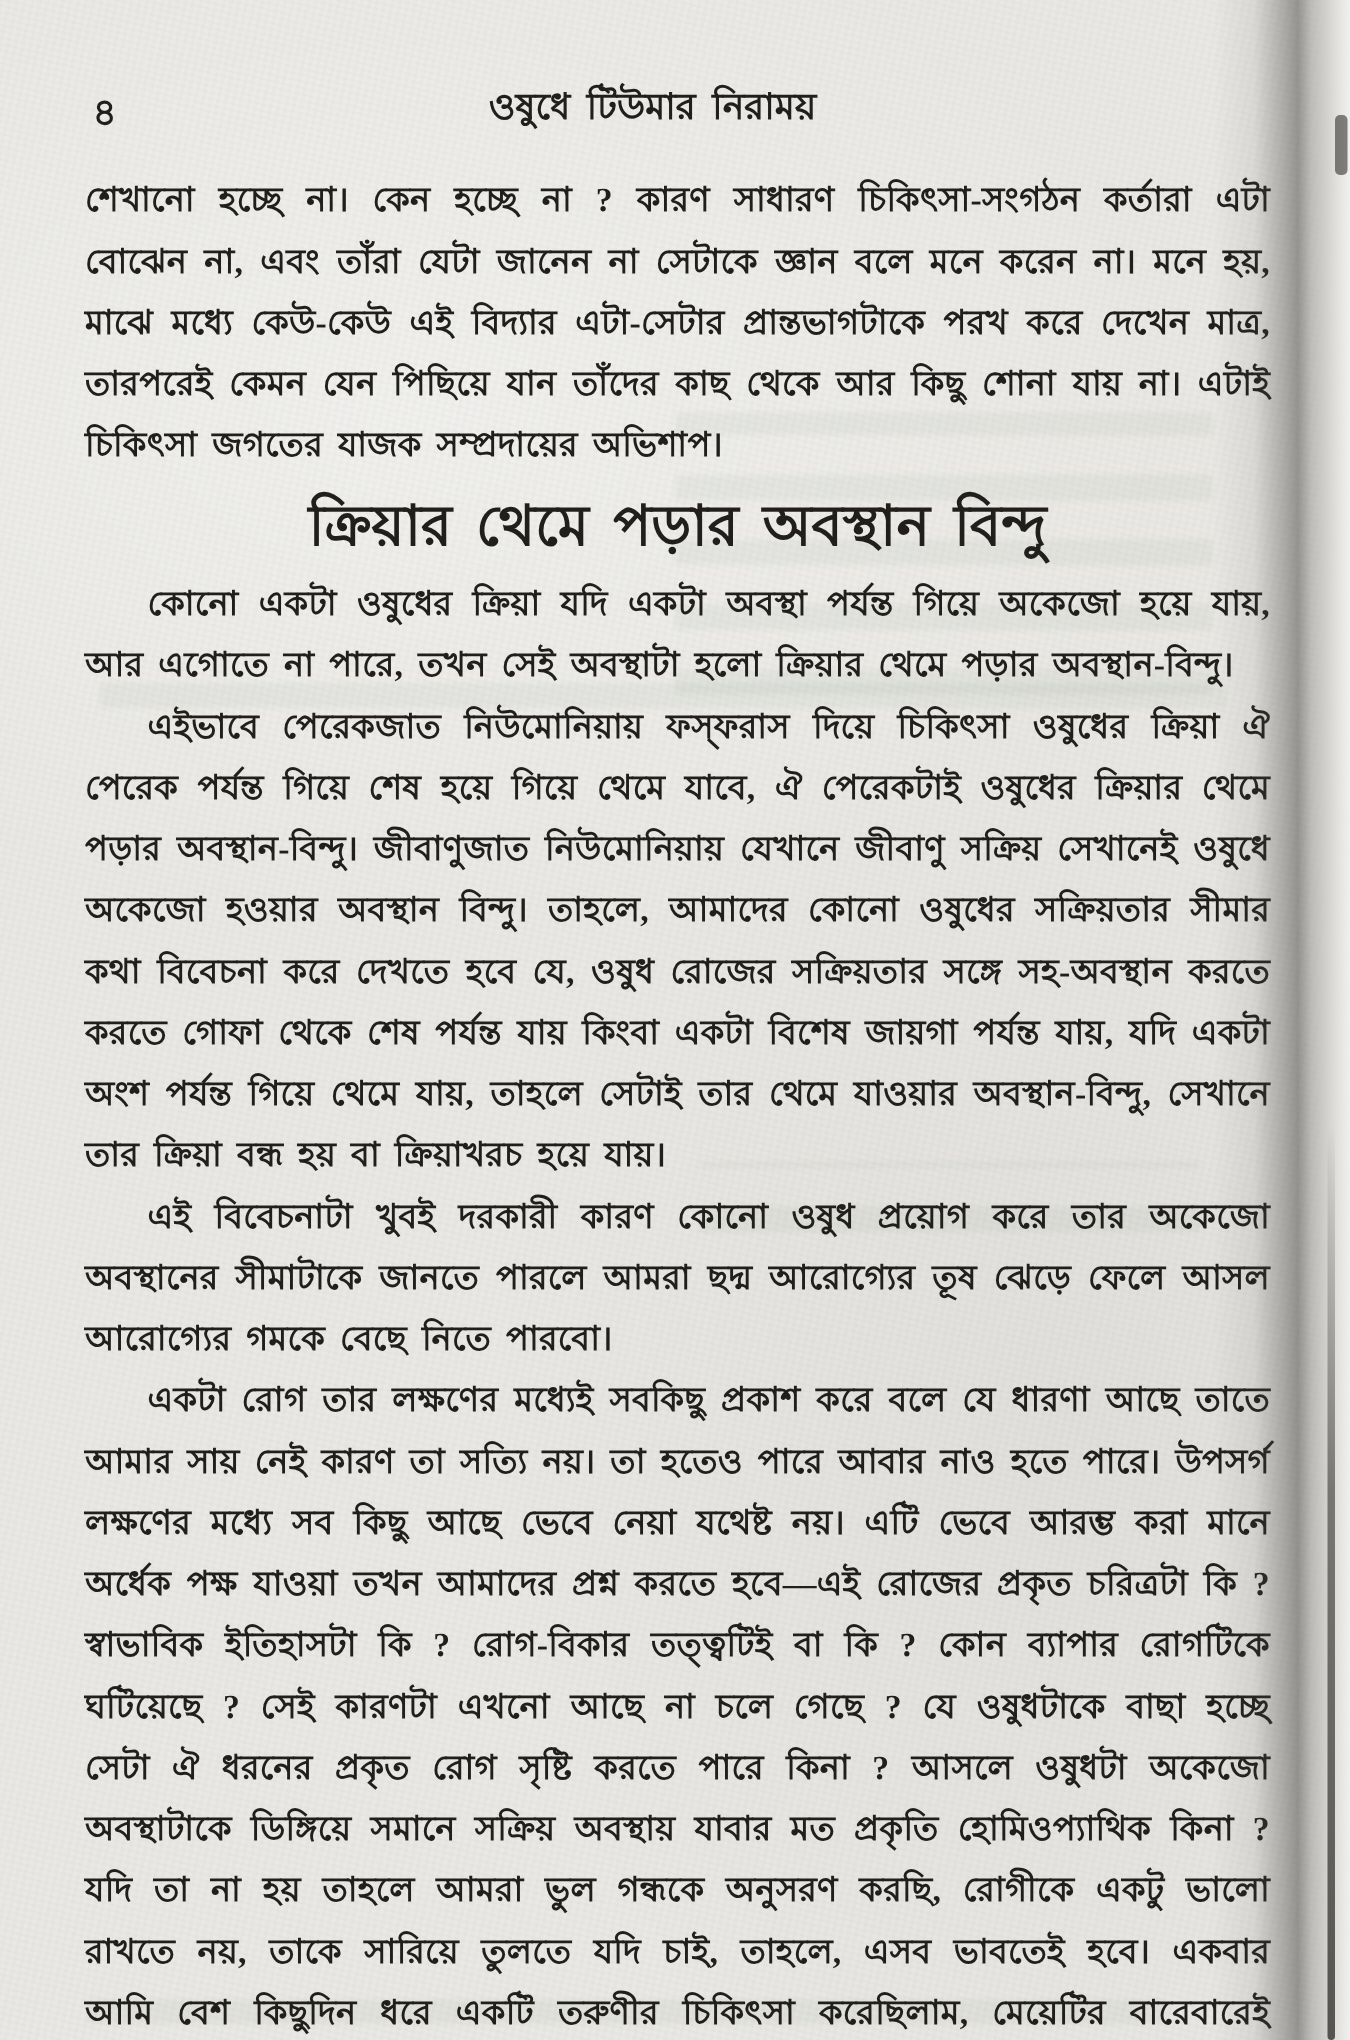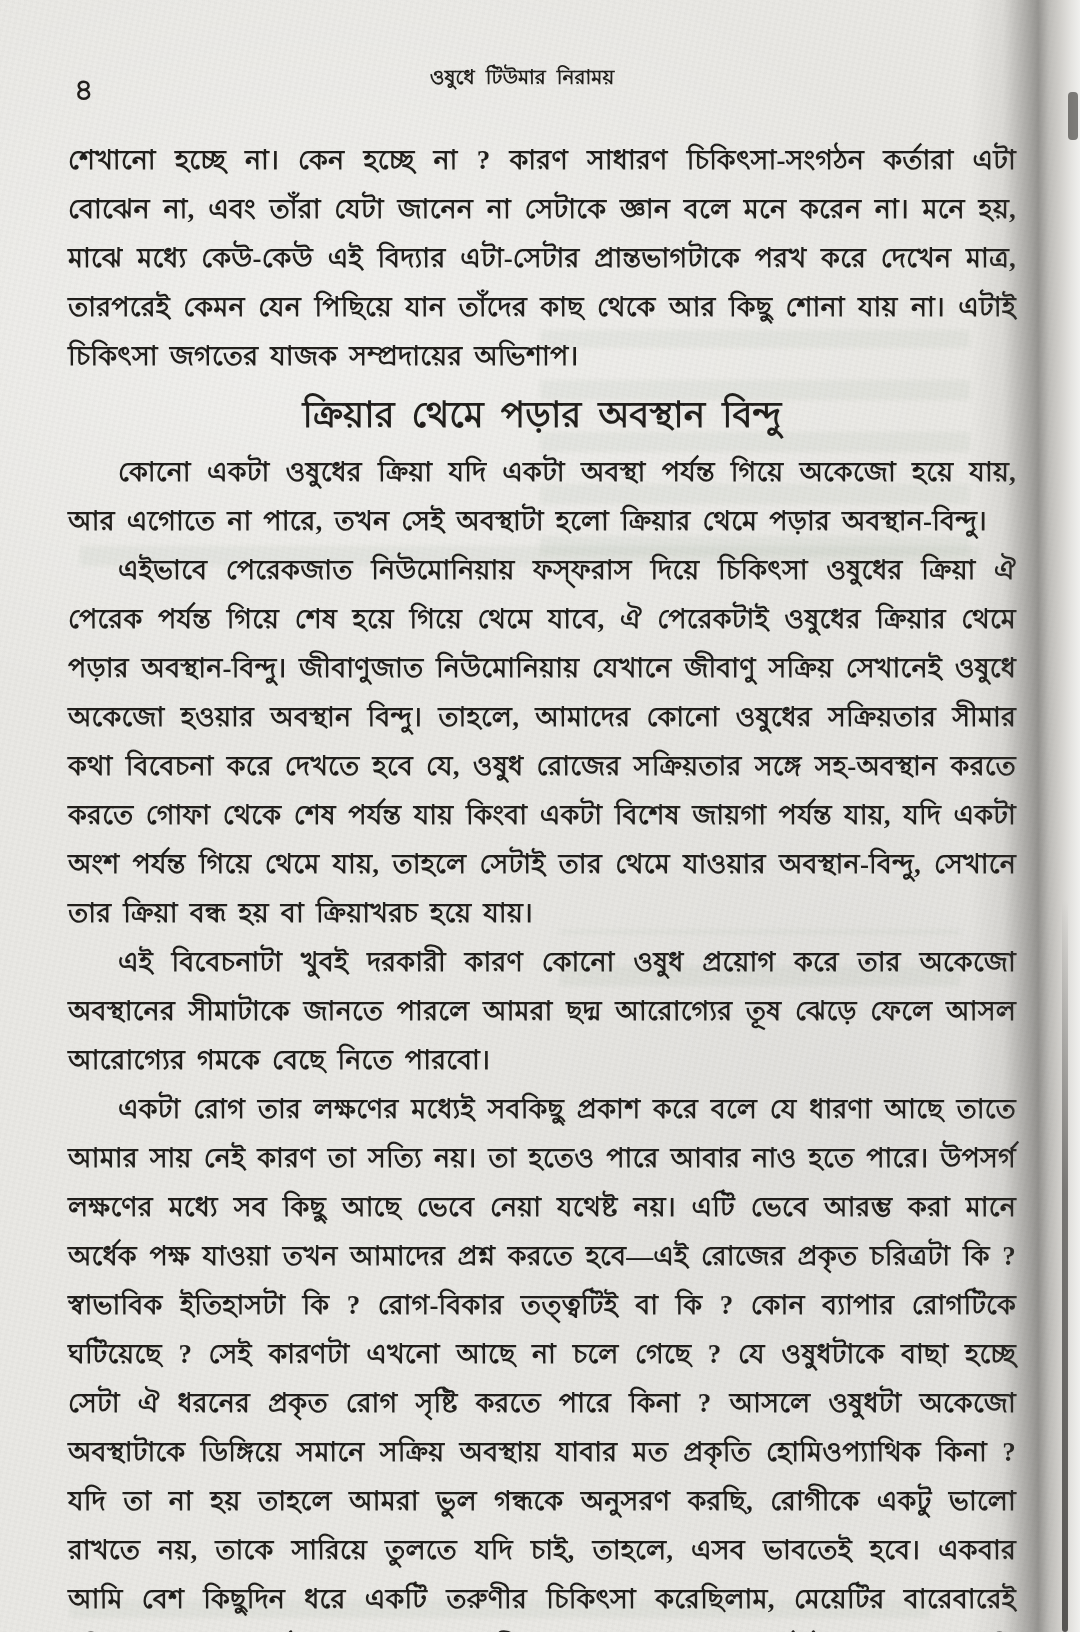--- a/index.html
+++ b/index.html
@@ -61,36 +61,36 @@
   }
   .runhead{
     position:relative;height:52px;margin-bottom:26px;
   }
   .page-num{
     position:absolute;left:6px;top:8px;
     font-size:30px;font-weight:700;letter-spacing:1px;
   }
   .run-title{
     position:absolute;left:0;right:40px;top:4px;text-align:center;
-    font-size:20px;font-weight:700;word-spacing:6px;
+    font-size:29px;font-weight:700;word-spacing:6px;
   }
   .body-text p{
     margin:0;
     font-size:27px;font-weight:700;
     line-height:49px;
     text-align:justify;
     word-spacing:5px;
     letter-spacing:.2px;
   }
   .body-text p.indent{text-indent:50px;}
   .body-text p.leadin{text-align:left;}
   h2.section-heading{
     margin:12px 0 10px 0;
     text-align:center;
-    font-size:36px;font-weight:700;
+    font-size:45px;font-weight:700;
     word-spacing:8px;
     line-height:1.25;
   }
 </style>
 </head>
 <body>
 
 <div class="page">
   <div class="grain"></div>
 

